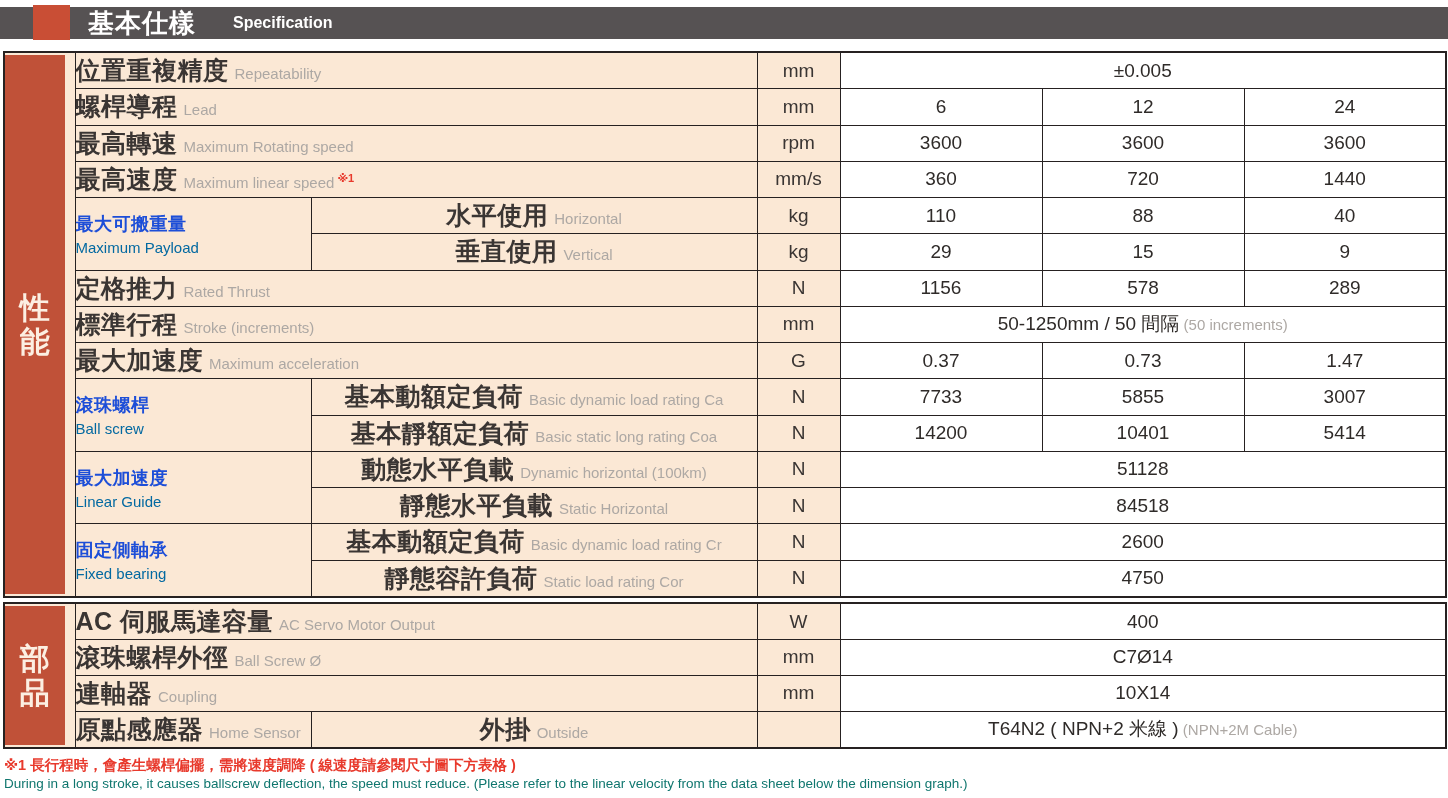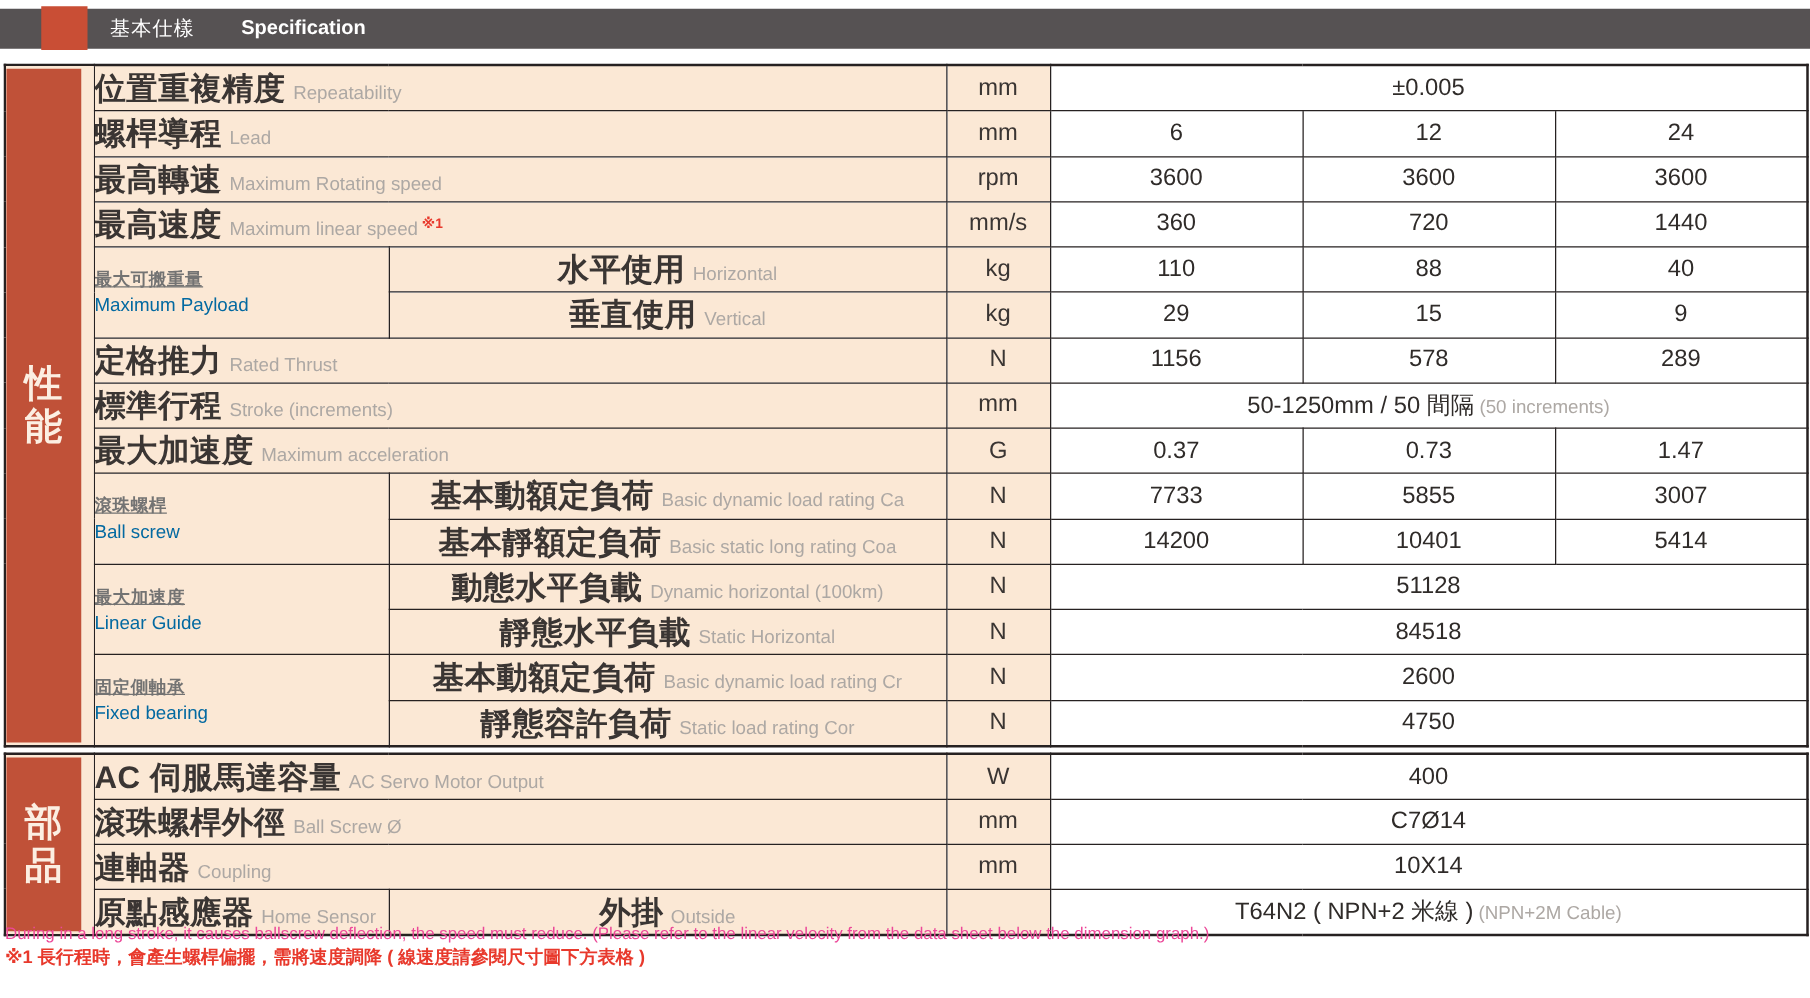--- a/index.html
+++ b/index.html
@@ -5,47 +5,47 @@
   html,body{margin:0;padding:0;}
   body{
     width:1448px;height:798px;position:relative;background:#ffffff;
     font-family:"Liberation Sans","DejaVu Sans",sans-serif;
     overflow:hidden;
   }
   
   .header-bar{position:absolute;top:7px;left:0;right:0;height:32px;background:#565253;}
   .header-square{position:absolute;top:5px;left:33px;width:37px;height:35px;background:#c94e35;}
   .header-title{position:absolute;left:88px;top:7px;height:32px;display:flex;align-items:center;gap:9px;white-space:nowrap;}
-  .header-title .t-zh{color:#ffffff;font-weight:normal;font-size:16px;letter-spacing:1px;}
+  .header-title .t-zh{color:#ffffff;font-weight:bold;font-size:26px;letter-spacing:1px;}
   .header-title .t-en{color:#ffffff;font-weight:bold;font-size:16px;margin-left:28px;}
   
   table.spec{position:absolute;left:3px;width:1442px;border-collapse:collapse;table-layout:fixed;}
   #table-performance{top:51px;height:547px;}
   #table-parts{top:602px;height:147px;}
   table.spec{border:2px solid #262121;}
   table.spec td{border:1px solid #262121;padding:0;vertical-align:middle;overflow:hidden;}
   td.side{background:#fbe8d5;position:relative;}
   .side-fill{position:absolute;top:2px;bottom:2px;left:0;right:10px;background:#c05138;
     display:flex;align-items:center;justify-content:center;}
   .side-text{display:flex;flex-direction:column;align-items:center;color:#fcefe2;
     font-weight:bold;font-size:30px;line-height:1.12;letter-spacing:0;}
   td.label{background:#fbe8d5;text-align:left;padding-left:13px;white-space:nowrap;}
   td.group{background:#fbe8d5;text-align:left;padding-left:13px;white-space:nowrap;}
   td.sublabel{background:#fbe8d5;text-align:center;padding-left:12px;white-space:nowrap;}
   td.unit{background:#fbe8d5;text-align:center;font-size:19px;color:#3a3533;}
   td.value{background:#ffffff;text-align:center;font-size:19px;color:#2f2b29;white-space:nowrap;}
   .zh{font-size:25px;font-weight:bold;color:#3a3533;letter-spacing:0.5px;}
-  .zh-group{font-size:14px;font-weight:bold;color:#737373;letter-spacing:0.5px;display:block;margin-bottom:3px;text-decoration:underline;}
+  .zh-group{font-size:18px;font-weight:bold;color:#1d4ed8;letter-spacing:0.5px;display:block;margin-bottom:3px;}
   .en{font-size:15px;color:#ada8a4;margin-left:6px;}
   .en-group{font-size:15px;color:#0369a1;display:block;}
   .sup{color:#e8392c;font-size:11px;font-weight:bold;vertical-align:super;margin-left:3px;}
   .note{font-size:15px;color:#ada8a4;}
   
   .fn1{position:absolute;left:4px;top:756px;color:#e8392c;font-weight:bold;font-size:14.5px;white-space:nowrap;}
-  .fn2{position:absolute;left:4px;top:739px;color:#ec4899;font-size:13.5px;white-space:nowrap;}
+  .fn2{position:absolute;left:4px;top:776px;color:#0f766e;font-size:13.5px;white-space:nowrap;}
 </style>
 </head>
 <body>
 
 <div class="header-bar"></div>
 <div class="header-square"></div>
 <div class="header-title">
   <span class="t-zh">基本仕樣</span>
   <span class="t-en">Specification</span>
 </div>

